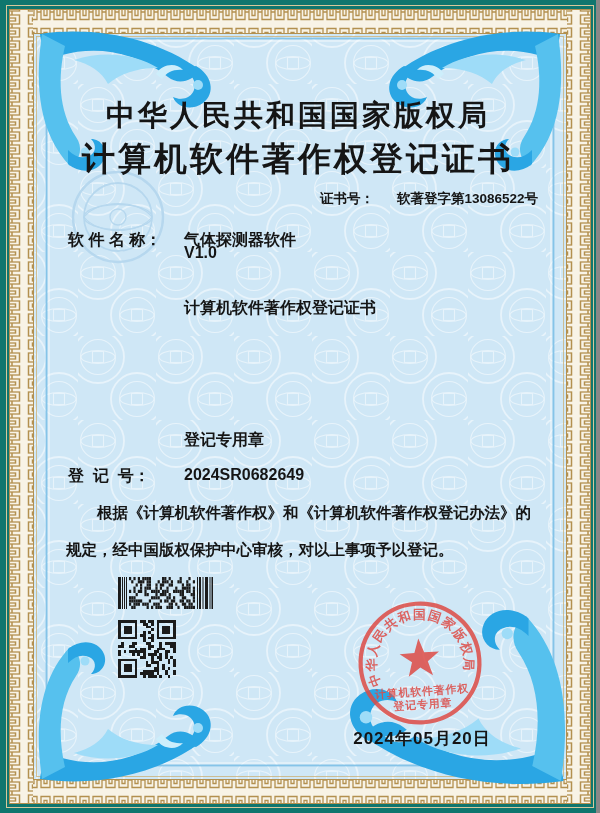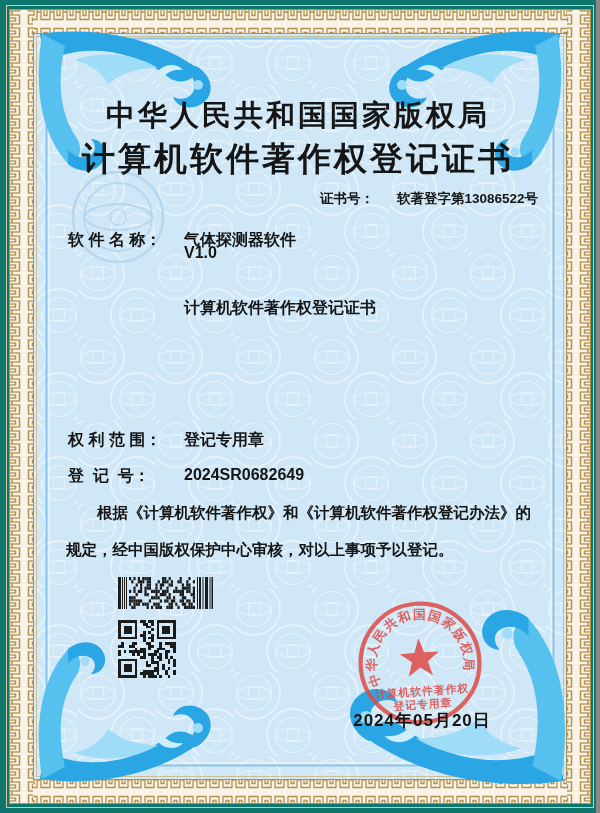--- a/index.html
+++ b/index.html
@@ -13,21 +13,21 @@
   .certno{top:190px;right:58px;font-size:13.5px;white-space:nowrap;}
   .certno .certno-val{margin-left:23px;}
   .row{left:68px;right:44px;height:22px;font-size:16px;}
   .row .lab{display:inline-block;width:116px;white-space:pre;}
   .row .val{position:absolute;left:116px;top:0;white-space:nowrap;text-align:right;}
   .version{left:184px;top:244px;font-size:16px;}
   .statement{left:66px;top:494px;width:472px;font-size:15.5px;line-height:37px;text-indent:2em;text-align:left;}
   .barcode-box{left:118px;top:577px;width:95px;height:32px;}
   .qr-box{left:118px;top:620px;width:58px;height:58px;}
   .seal-box{left:354px;top:597px;width:132px;height:132px;transform:rotate(-4deg);}
-  .date{left:350px;top:709px;width:144px;text-align:center;font-size:17px;letter-spacing:1px;}
+  .date{left:350px;top:727px;width:144px;text-align:center;font-size:17px;letter-spacing:1px;}
 </style>
 </head>
 <body>
 
 <div class="page">
 
   <svg class="bg-svg" viewBox="0 0 600 813" xmlns="http://www.w3.org/2000/svg">
     <defs>
       <pattern id="gk" width="13" height="24" patternUnits="userSpaceOnUse">
         <rect width="13" height="24" fill="#f8f3e6"></rect>
@@ -102,21 +102,20 @@
     <span class="val">气体探测器软件</span>
   </div>
   <div class="abs t version">V1.0</div>
 
   <div class="abs t row" style="top:298px;">
     <span class="val">计算机软件著作权登记证书</span>
   </div>
 
 
   <div class="abs t row" style="top:430px;">
-    <span class="lab">权 利 范 围：</span>
     <span class="val">登记专用章</span>
   </div>
 
   <div class="abs t row" style="top:466px;">
     <span class="lab">登  记  号：</span>
     <span class="val">2024SR0682649</span>
   </div>
 
   <div class="abs t statement">根据《计算机软件著作权》和《计算机软件著作权登记办法》的规定，经中国版权保护中心审核，对以上事项予以登记。</div>
 

